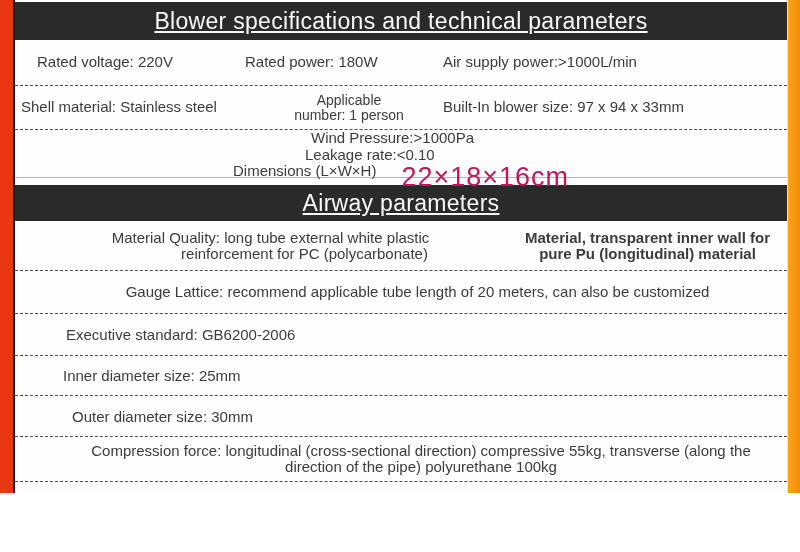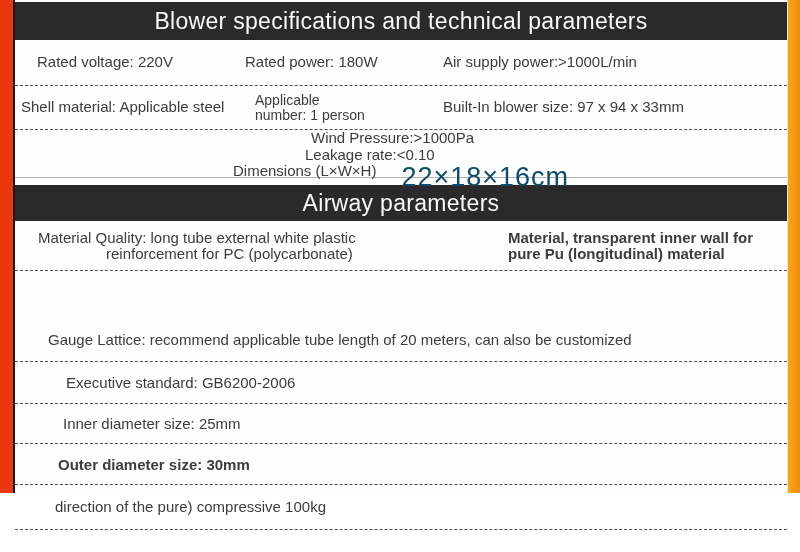--- a/index.html
+++ b/index.html
@@ -10,55 +10,55 @@
   .side-bar-left{position:absolute;left:0;top:0;width:13px;height:493px;background:#e9380f;}
   .side-bar-right{position:absolute;left:788px;top:0;width:12px;height:493px;
     background:linear-gradient(90deg,#fba41a 0%,#f18c08 100%);}
   .content{
     position:absolute;left:13px;top:0;width:775px;height:493px;background:#fefefe;
     border-left:2px solid #161616;border-right:1px solid #e3e3e3;
     box-sizing:border-box;padding-top:2px;
   }
   .section-header{
     height:38px;background:#2a2a2a;color:#f8f8f8;font-size:23px;
-    display:flex;align-items:center;justify-content:center;letter-spacing:.3px;
+    display:flex;align-items:center;justify-content:center;letter-spacing:.3px;text-decoration:underline;
   }
   .airway-header{height:36px;}
   .gap{height:7px;background:#ffffff;}
   .spec-row{
     display:flex;align-items:center;border-bottom:1px dashed #4d4d4d;
     box-sizing:border-box;font-size:15px;line-height:1.1;
   }
   .r1{height:46px;}
   .r2{height:44px;}
   .r3{height:48px;border-bottom:1px solid #b3b3b3;flex-direction:column;}
   .c1{width:230px;box-sizing:border-box;padding-left:22px;}
   .c2{width:198px;box-sizing:border-box;}
   .c3{flex:1;box-sizing:border-box;}
   .r2 .c1{padding-left:6px;}
   .r2 .c2{padding-left:10px;font-size:14px;line-height:15px;}
   .r3 .c1{padding-left:25px;}
   .r3 .c2{padding-left:3px;}
   .dims{display:flex;align-items:flex-start;}
-  .dims-value{font-size:27px;color:#0c4a6e;letter-spacing:1px;margin-left:25px;white-space:nowrap;}
-  .block{display:block;}
+  .dims-value{font-size:27px;color:#be185d;letter-spacing:1px;margin-left:25px;white-space:nowrap;}
+  .block{display:block;text-align:center;}
   .a-row{border-bottom:1px dashed #4d4d4d;box-sizing:border-box;font-size:15px;
     display:flex;align-items:center;padding-left:18px;}
   .a1{height:50px;}
-  .a2{height:43px;margin-top:48px;}
+  .a2{height:43px;}
   .a3{height:42px;}
   .a4{height:40px;}
   .a5{height:41px;}
   .a6{height:45px;}
   .a1-left{width:470px;line-height:16px;}
   .a1-right{flex:1;padding-left:5px;line-height:16px;font-weight:bold;}
   .ind-5{margin-left:5px;}
   .ind-15{margin-left:15px;}
   .ind-22{margin-left:22px;}
-  .ind-25{margin-left:25px;font-weight:bold;}
+  .ind-25{margin-left:39px;}
   .ind-30{margin-left:30px;}
   .ind-33{margin-left:33px;}
   .ind-73{margin-left:73px;}
   .a2 .lines, .a6 .lines{line-height:16px;width:100%;}
 </style>
 </head>
 <body>
 
 <div class="side-bar-left"></div>
 <div class="side-bar-right"></div>
@@ -69,21 +69,21 @@
     <span>Blower specifications and technical parameters</span>
   </div>
 
   <div class="spec-row r1">
     <div class="c1">Rated voltage: 220V</div>
     <div class="c2">Rated power: 180W</div>
     <div class="c3">Air supply power:&gt;1000L/min</div>
   </div>
 
   <div class="spec-row r2">
-    <div class="c1">Shell material: Applicable steel</div>
+    <div class="c1">Shell material: Stainless steel</div>
     <div class="c2">
       <span class="block">Applicable</span>
       <span class="block">number: 1 person</span>
     </div>
     <div class="c3">Built-In blower size: 97 x 94 x 33mm</div>
   </div>
 
   <div class="spec-row r3">
     <div class="c1">Wind Pressure:&gt;1000Pa</div>
     <div class="c2">Leakage rate:&lt;0.10</div>
@@ -123,17 +123,18 @@
   <div class="a-row a4">
     <div class="ind-30">Inner diameter size: 25mm</div>
   </div>
 
   <div class="a-row a5">
     <div class="ind-25">Outer diameter size: 30mm</div>
   </div>
 
   <div class="a-row a6">
     <div class="lines">
-      <span class="block ind-22">direction of the pure) compressive 100kg</span>
+      <span class="block ind-22">Compression force: longitudinal (cross-sectional direction) compressive 55kg, transverse (along the</span>
+      <span class="block ind-22">direction of the pipe) polyurethane 100kg</span>
     </div>
   </div>
 
 </div>
 
 </body></html>

